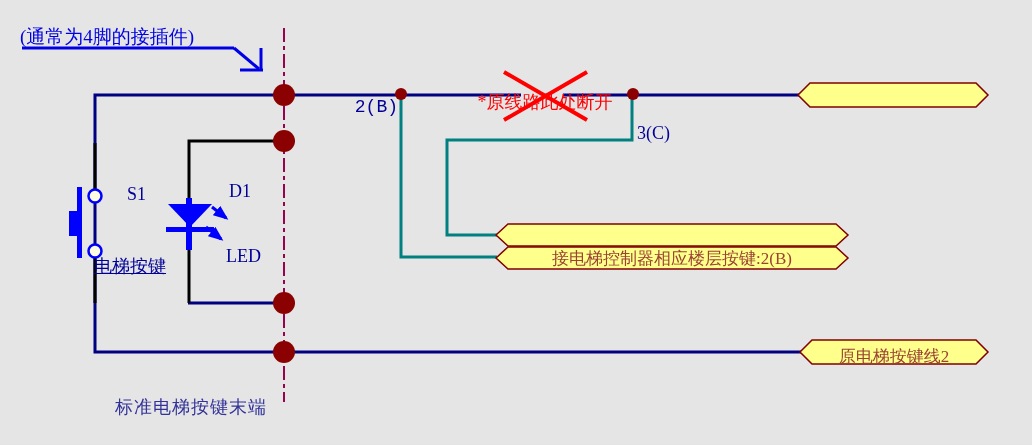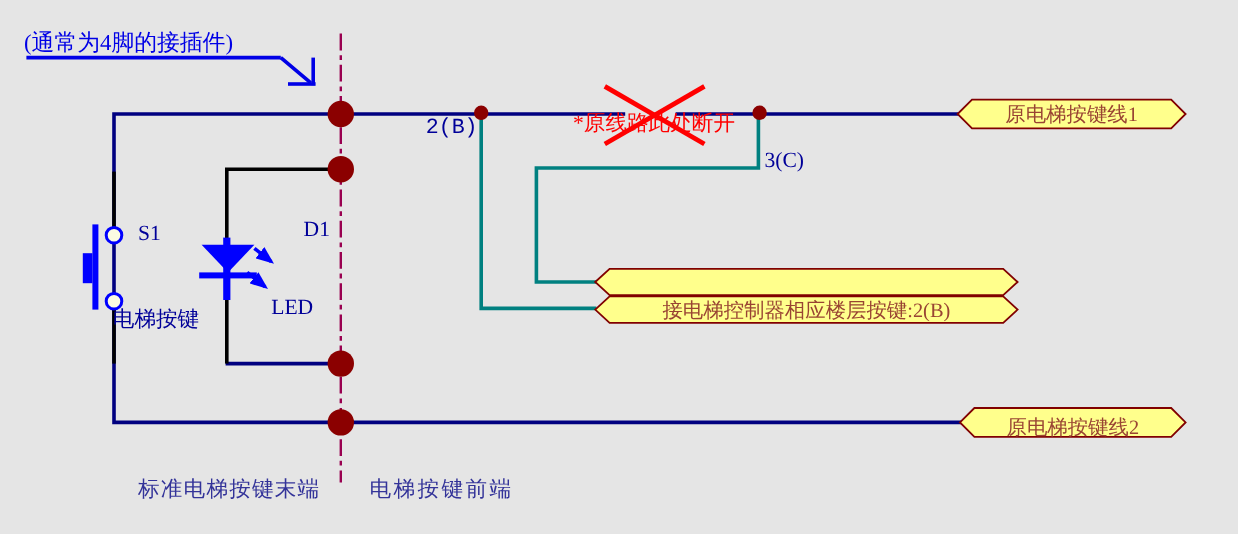--- a/index.html
+++ b/index.html
@@ -6,23 +6,23 @@
   #canvas{
     position:relative;
     width:1032px;height:445px;
     background:#e5e5e5;
     overflow:hidden;
     font-family:"Liberation Serif","DejaVu Serif",serif;
   }
   #schematic-svg{position:absolute;left:0;top:0;}
   .lbl{position:absolute;white-space:nowrap;line-height:1.15;}
   #note-connector{left:20px;top:26px;font-size:19px;color:#0000E6;}
-  #label-s1{left:115px;top:184px;font-size:18px;color:#000099;}
-  #label-switch{left:94px;top:256px;font-size:18px;color:#000099;}
-  #label-d1{left:229px;top:181px;font-size:18px;color:#000099;margin-left:24px;}
+  #label-s1{left:127px;top:184px;font-size:18px;color:#000099;}
+  #label-switch{left:94px;top:256px;font-size:18px;color:#000099;text-decoration:underline;}
+  #label-d1{left:229px;top:181px;font-size:18px;color:#000099;}
   #label-led{left:226px;top:246px;font-size:18px;color:#000099;}
   #label-pin2{left:344px;top:97px;width:54px;text-align:right;font-size:18px;color:#000099;font-family:Liberation Mono, monospace;}
   #label-pin3{left:637px;top:97px;font-size:18px;color:#000099;margin-top:26px;}
   #note-break{left:452px;top:44px;width:186px;text-align:center;font-size:18px;color:#FF0000;margin-top:48px;}
   .port-text{
     position:absolute;display:flex;align-items:center;justify-content:center;
     font-size:17px;color:#994433;white-space:nowrap;
   }
   #port-line1-text{left:798px;top:84px;width:190px;height:22px;}
   #port-3c-text{left:496px;top:224px;width:352px;height:22px;}
@@ -114,19 +114,17 @@
   <div class="lbl" id="label-s1">S1</div>
   <div class="lbl" id="label-switch">电梯按键</div>
   <div class="lbl" id="label-d1">D1</div>
   <div class="lbl" id="label-led">LED</div>
 
   <div class="lbl" id="label-pin2">2(B)</div>
   <div class="lbl" id="label-pin3">3(C)</div>
 
   <div class="lbl" id="note-break">*原线路此处断开</div>
 
-  <div class="port-text" id="port-line1-text">原电梯按键线1</div>
   <div class="port-text" id="port-2b-text">接电梯控制器相应楼层按键:2(B)</div>
   <div class="port-text" id="port-line2-text">原电梯按键线2</div>
 
   <div class="lbl" id="label-section-left">标准电梯按键末端</div>
-  <div class="lbl" id="label-section-right">电梯按键前端</div>
 </div>
 
 </body></html>

